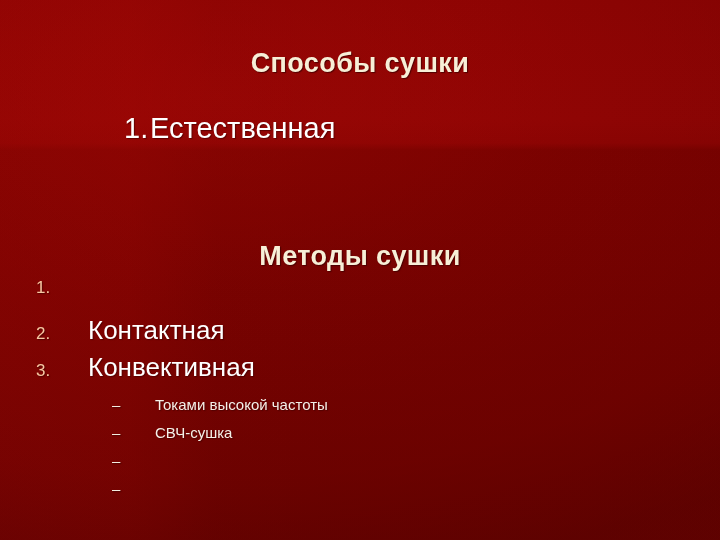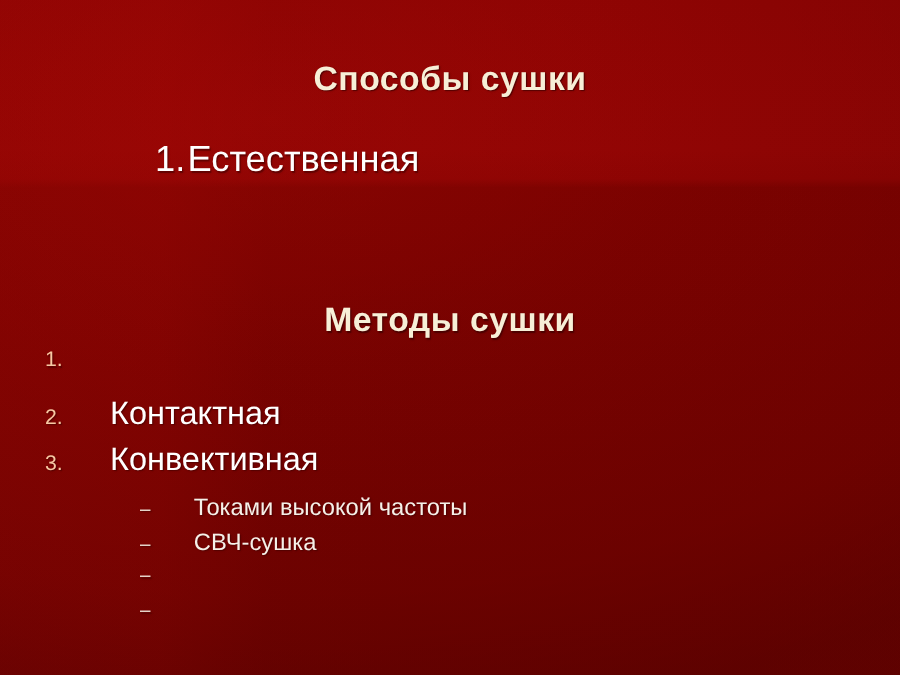--- a/index.html
+++ b/index.html
@@ -125,21 +125,21 @@
   }
   .sub-list .dash {
     width: 43px;
     flex: 0 0 43px;
     color: #f3ece0;
     font-size: 15px;
     text-shadow: 1px 1px 1px rgba(60,0,0,0.6);
   }
   .sub-list .sub-label {
     color: #f5f0e8;
-    font-size: 19px;
+    font-size: 15px;
     text-shadow: 1px 1px 1px rgba(60,0,0,0.6);
   }
 </style>
 </head>
 <body>
 
 <div class="slide">
 
   <div class="bg-base"></div>
   <div class="bg-sheen"></div>

